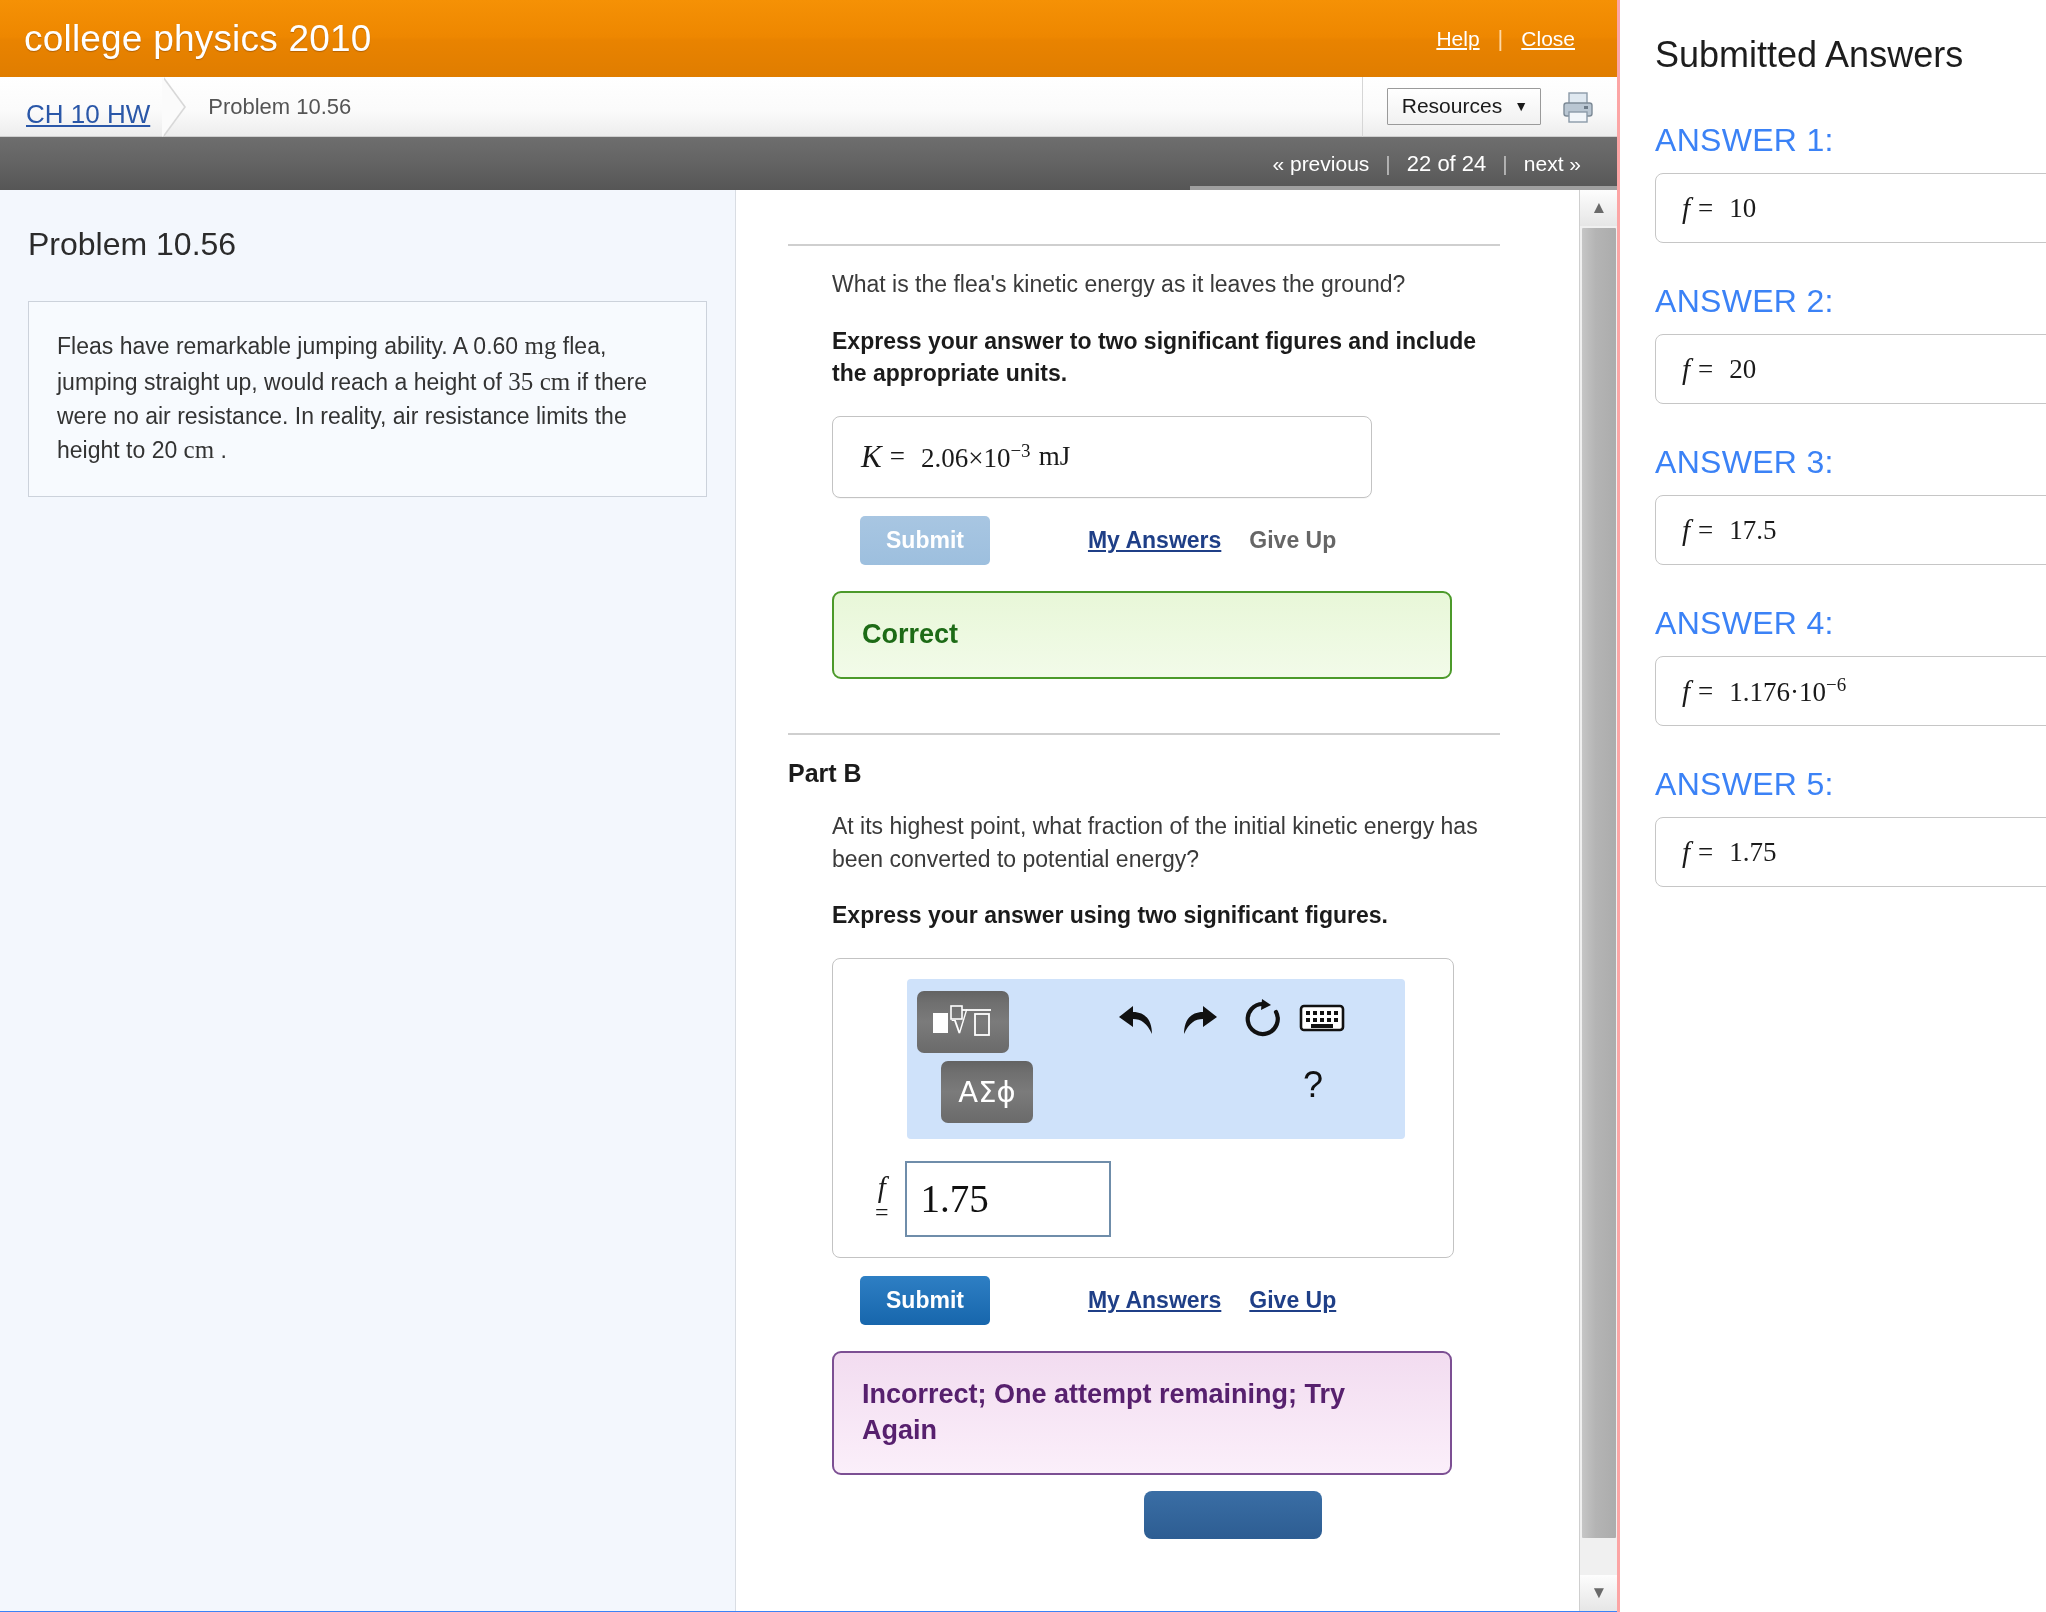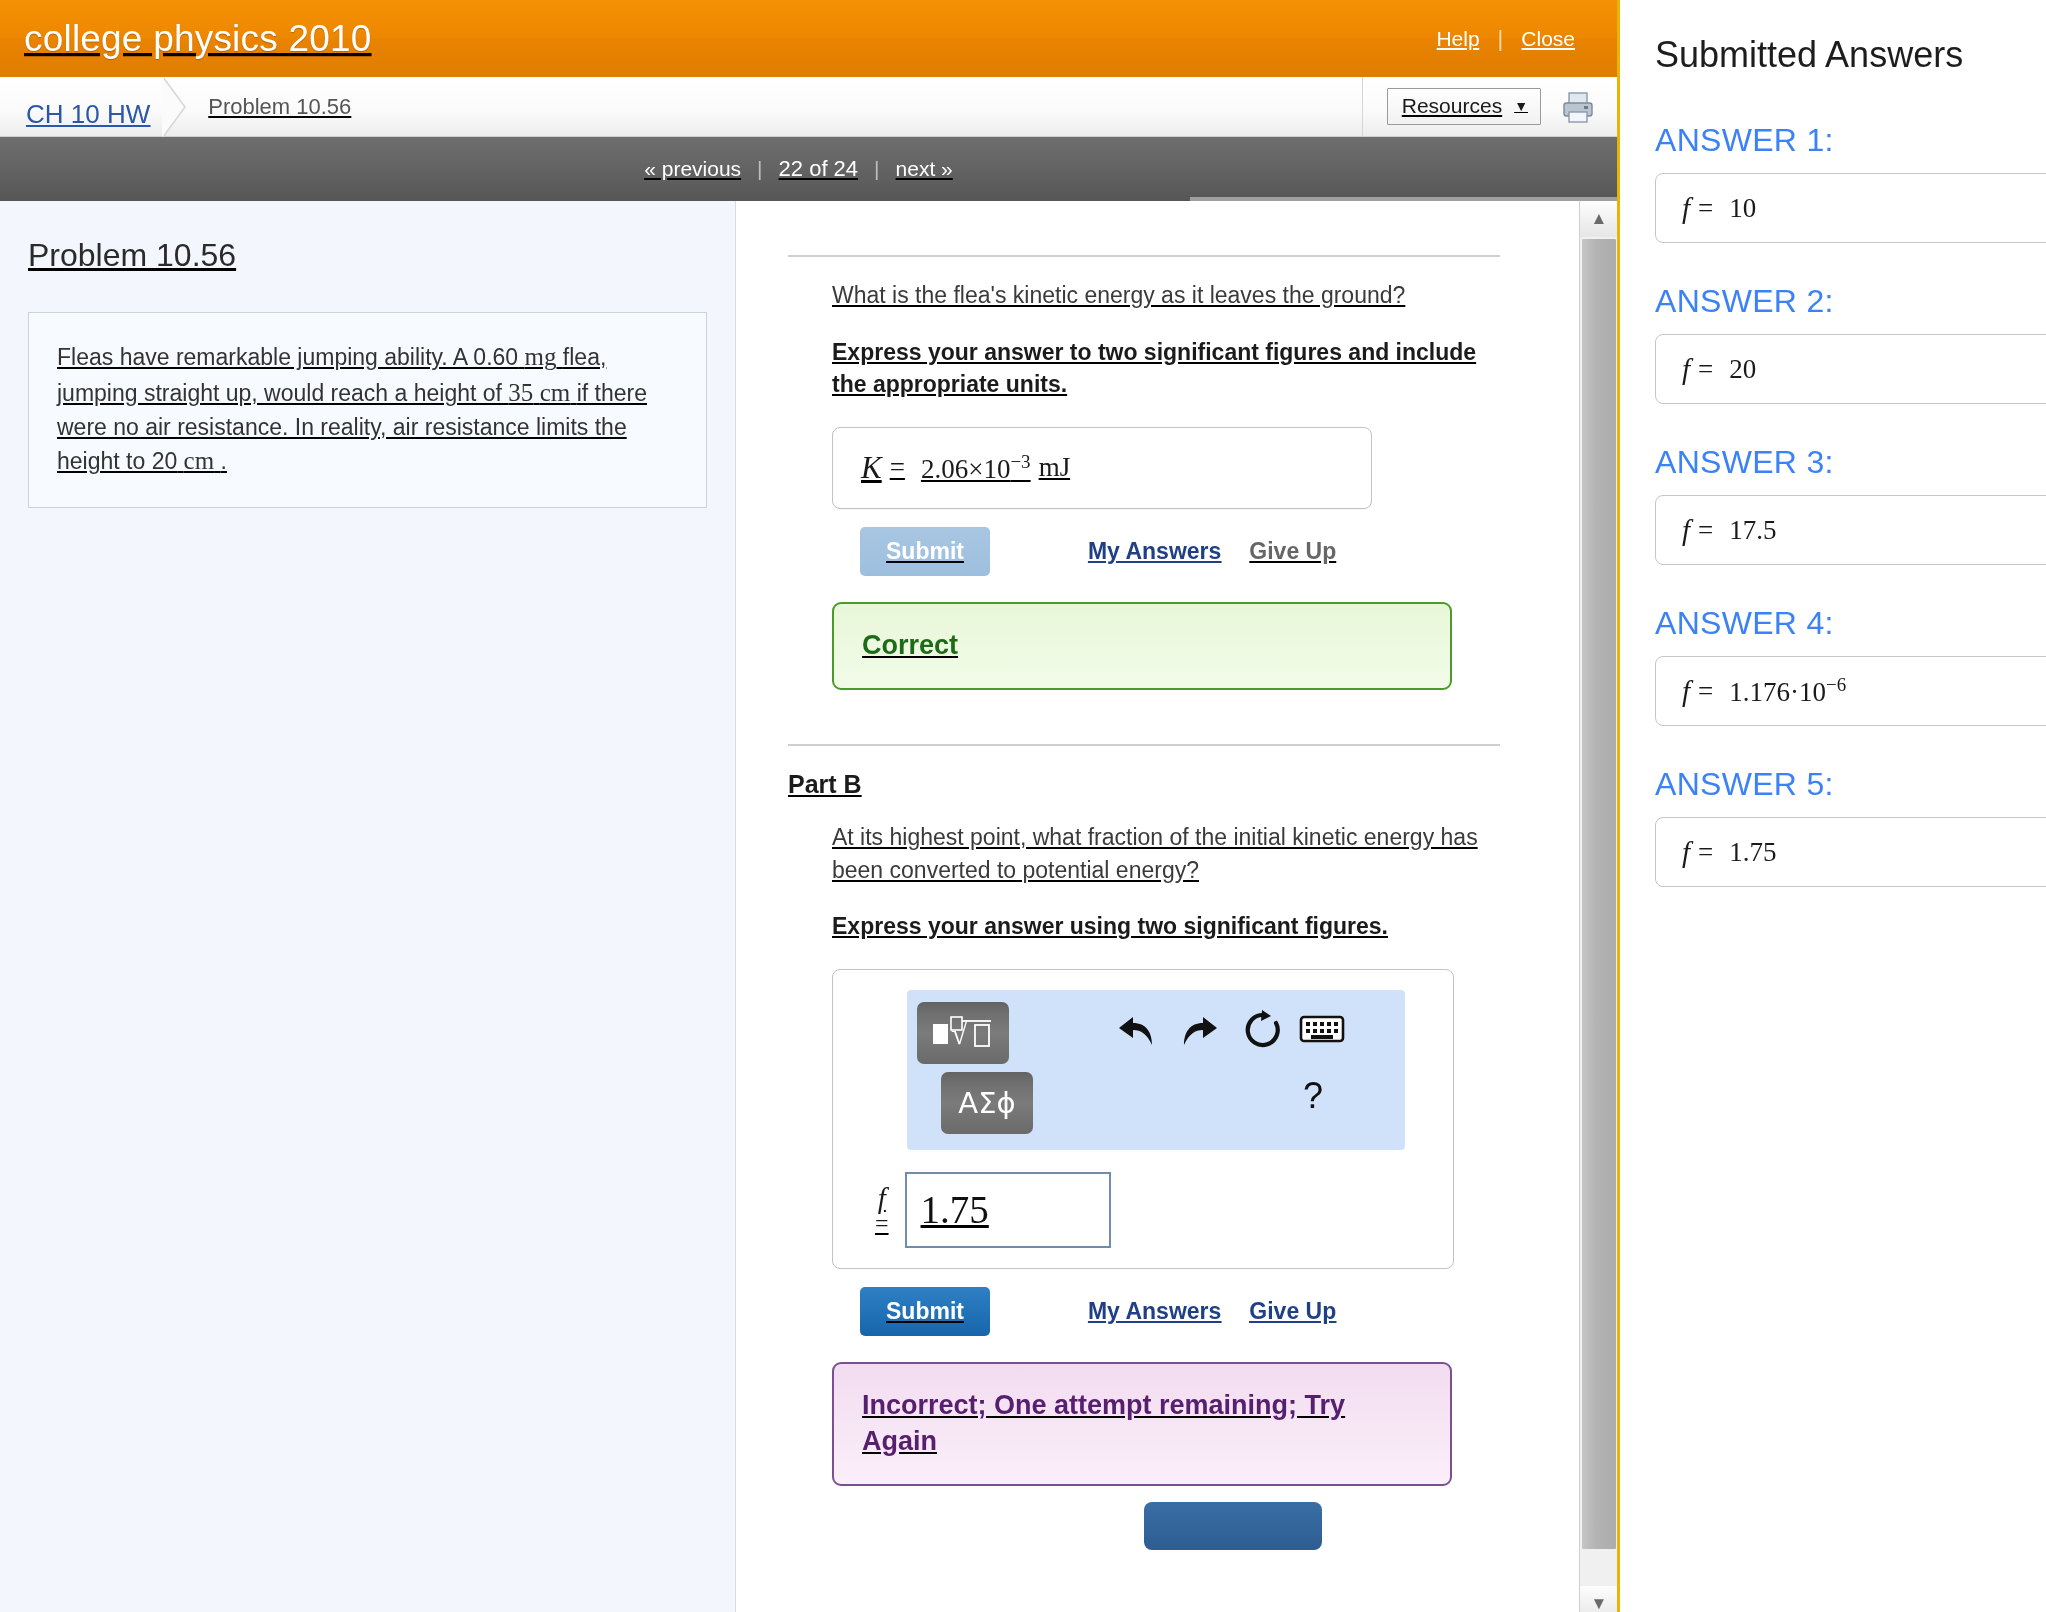--- a/index.html
+++ b/index.html
@@ -10,23 +10,22 @@
     font-family: "Liberation Sans", sans-serif;
     overflow: hidden;
   }
   #app { position: relative; width: 2046px; height: 1612px; }
 
   
   #window {
     position: absolute; left: 0; top: 0;
     width: 1620px; height: 1612px;
     background: #3b82f6;
-    border-right: 3px solid #eab308;
+    border-right: 3px solid #fca5a5;
     overflow: hidden;
-    text-decoration: underline;
   }
 
   
   #titlebar {
     position: relative;
     height: 77px;
     background: linear-gradient(to bottom, #f59105 0%, #ee8700 48%, #e98300 52%, #e07d00 100%);
     display: flex; align-items: center;
     padding: 0 24px 0 24px;
   }
@@ -94,23 +93,23 @@
     font-size: 21px; color: #1a1a1a;
     padding: 5px 12px 6px 14px;
     display: flex; align-items: center; gap: 12px;
     border-radius: 1px;
   }
   .caret-dn { font-size: 14px; line-height: 1; }
   #print-btn { width: 38px; height: 38px; display:block; }
 
   
   #navstrip {
-    height: 64px;
+    height: 53px;
     background: linear-gradient(to bottom,#6e6e6e 0%,#636363 50%,#565656 100%);
-    display: flex; align-items: center; justify-content: center;
+    display: flex; align-items: center; justify-content: flex-end;
     padding-right: 20px;
     position: relative;
   }
   #navstrip .nav-items {
     display: flex; align-items: center; color: #ffffff; font-size: 21px;
   }
   #navstrip a { color: #ffffff; text-decoration: none; padding: 0 16px; }
   #navstrip .nav-count { padding: 0 16px; font-size: 22px; }
   .nav-sep { color: #bdbdbd; }
   #navstrip:after {

